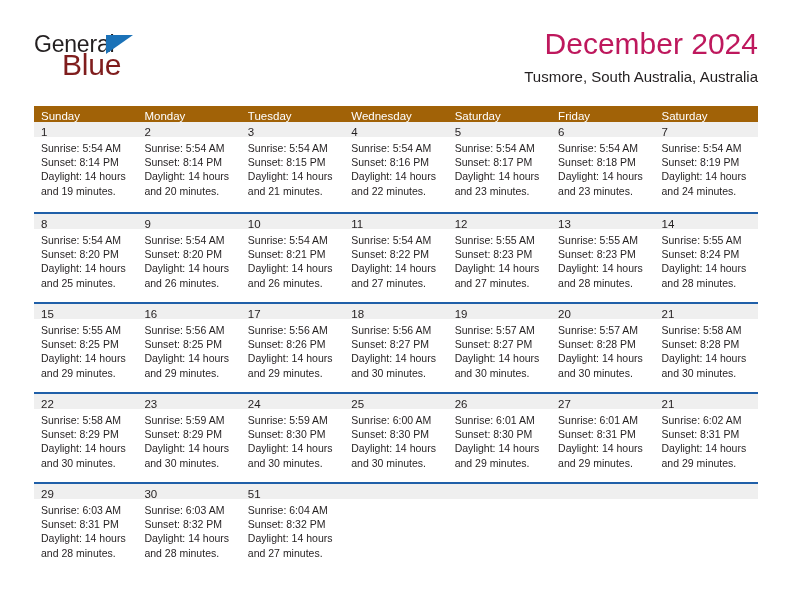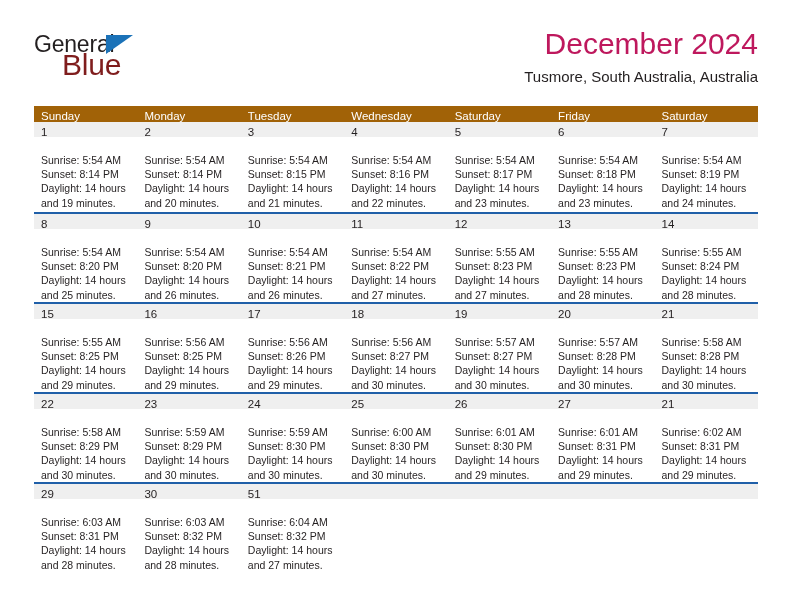--- a/index.html
+++ b/index.html
@@ -135,21 +135,21 @@
   }
   .daynum {
     font-size: 11.5px;
     line-height: 15px;
     color: #231f20;
   }
   .cell.empty .daynum-band {
     background: #efefef;
   }
   .lines {
-    padding: 16px 6px 0 7px;
+    padding: 4px 6px 0 7px;
   }
   .line {
     font-size: 10.5px;
     line-height: 14.2px;
     color: #231f20;
     white-space: nowrap;
   }
 </style>
 </head>
 <body>

